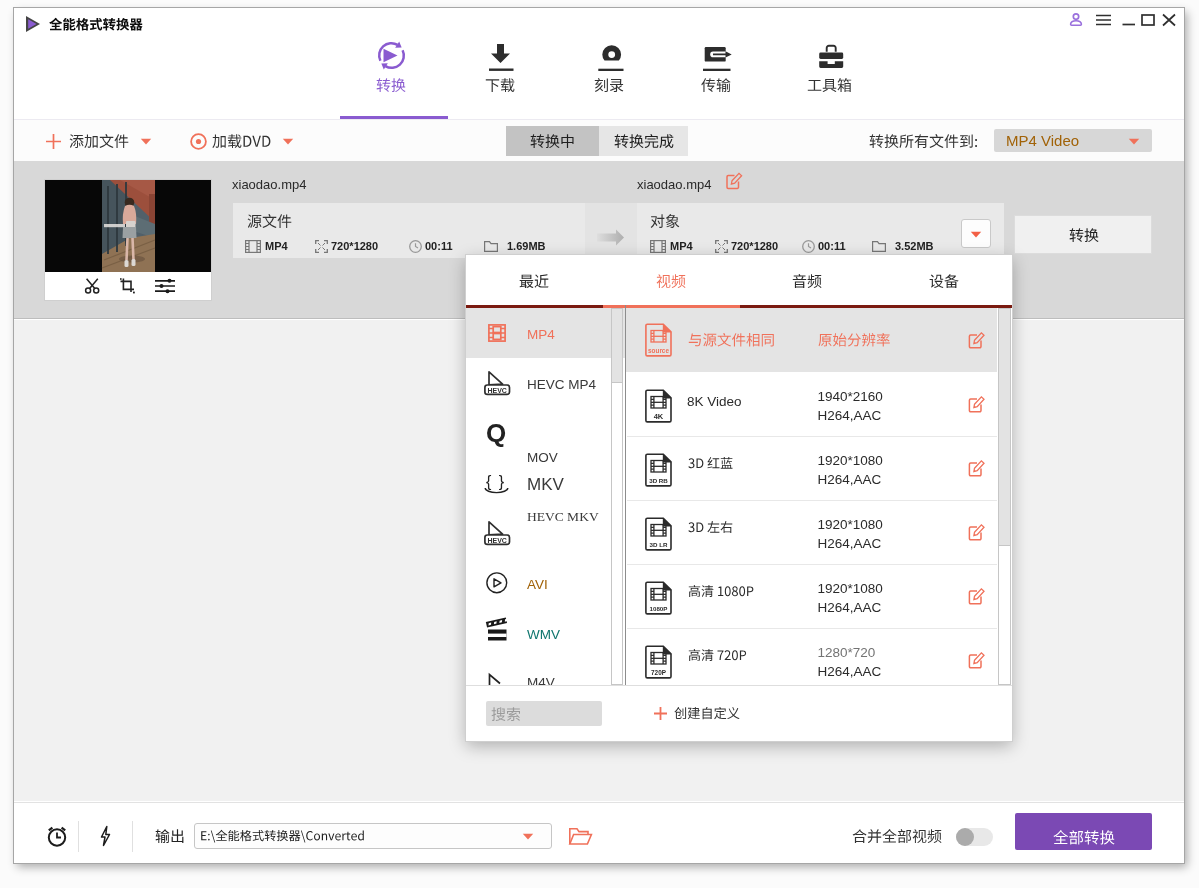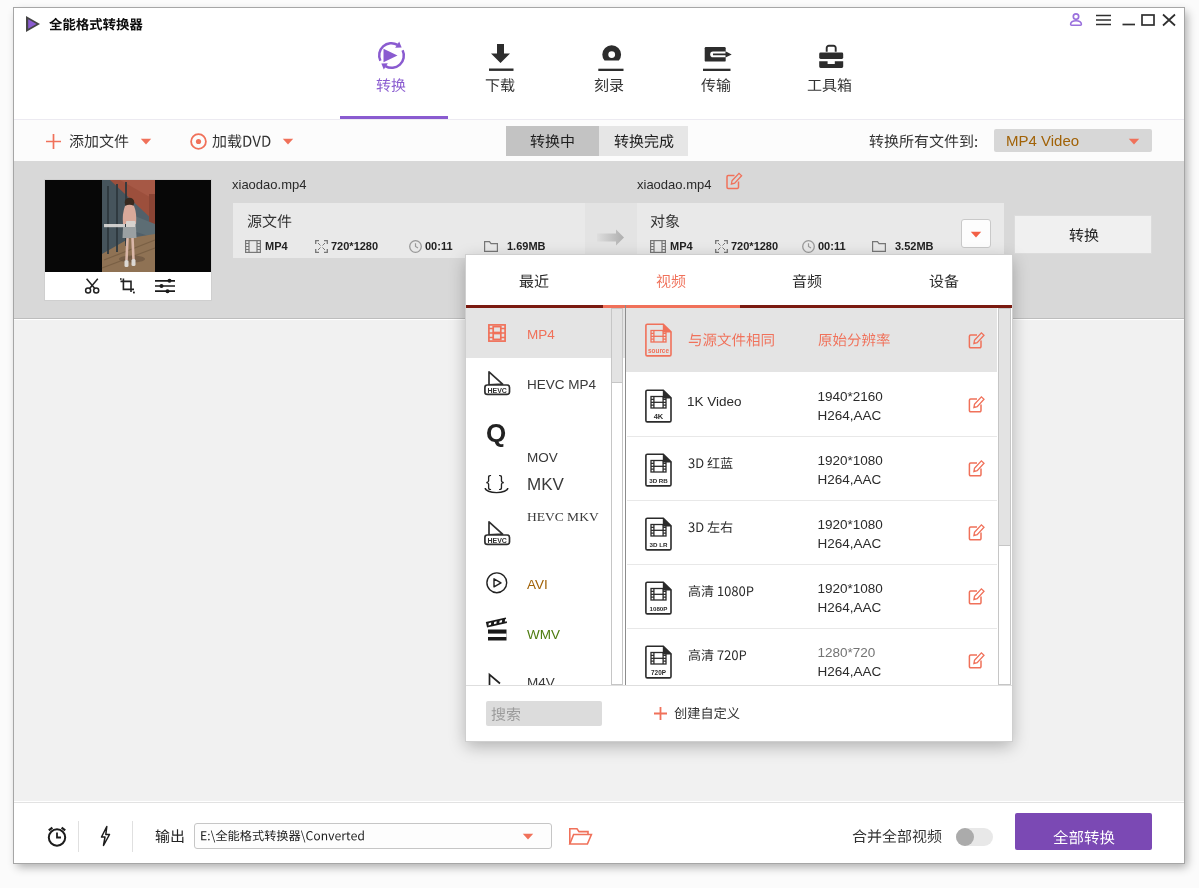--- a/index.html
+++ b/index.html
@@ -338,21 +338,21 @@
       <rect x="2" y="12.5" width="18.5" height="11" fill="#1a1a1a"></rect>
 <rect x="2" y="16.6" width="18.5" height="3.4" fill="#fff"></rect>
 <g transform="rotate(-13 2 10)">
 <rect x="1" y="4.7" width="20.5" height="5.6" fill="#1a1a1a"></rect>
 <rect x="5.6" y="6.4" width="2.6" height="2.2" fill="#fff" transform="skewX(-18)"></rect>
 <rect x="11.2" y="6.4" width="2.6" height="2.2" fill="#fff" transform="skewX(-18)"></rect>
 <rect x="16.8" y="6.4" width="2.6" height="2.2" fill="#fff" transform="skewX(-18)"></rect>
 <rect x="22.4" y="6.4" width="2.6" height="2.2" fill="#fff" transform="skewX(-18)"></rect>
 </g>
     </svg>
-    <div class="txt" style="left:61px;top:371.5px;font-size:13.5px;line-height:15.5px;color:#4d7c0f;">WMV</div>
+    <div class="txt" style="left:61px;top:371.5px;font-size:13.5px;line-height:15.5px;color:#0f766e;">WMV</div>
     <svg style="left:19px;top:417px;" width="24" height="13" viewBox="0 0 24 13">
       <path d="M4.5 13 V2.5 L15 11.5" fill="none" stroke="#222" stroke-width="1.7"></path>
     </svg>
     <div class="txt" style="left:61px;top:420px;font-size:13.5px;line-height:15.5px;color:#3a3a3a;">M4V</div>
     <div class="a" style="left:145px;top:53px;width:12px;height:377px;background:#fff;border:1px solid #c6c6c6;"></div>
     <div class="a" style="left:145px;top:53px;width:12px;height:75px;background:#e3e3e3;border:1px solid #c6c6c6;"></div>
     <div class="a" style="left:159px;top:50px;width:1.4px;height:380px;background:#8d8d8d;"></div>
     <div class="a" style="left:160.39999999999998px;top:53px;width:371px;height:64px;background:#e4e4e4;"></div>
     <div class="a" style="left:161px;top:181px;width:370px;height:1px;background:#e8e8e8;"></div>
     <div class="a" style="left:161px;top:245px;width:370px;height:1px;background:#e8e8e8;"></div>
@@ -383,21 +383,21 @@
       <path d="M2.3 1.2 H18.3 L26 8.9 V31.5 a1.4 1.4 0 0 1 -1.4 1.4 H2.3 A1.4 1.4 0 0 1 0.9 31.5 V2.6 A1.4 1.4 0 0 1 2.3 1.2 Z" fill="none" stroke="#2b2b2b" stroke-width="1.6"></path>
 <path d="M17.8 0.8 L26.4 9.4 H17.8 Z" fill="#2b2b2b"></path>
 <g stroke="#2b2b2b" stroke-width="1.3" fill="none">
 <rect x="6" y="7.5" width="15" height="11.5"></rect>
 <path d="M8.9 7.5 V19 M18.1 7.5 V19"></path>
 <path d="M6 10.4 H8.9 M6 13.3 H8.9 M6 16.2 H8.9 M18.1 10.4 H21 M18.1 13.3 H21 M18.1 16.2 H21"></path>
 <path d="M8.9 13.3 H18.1"></path>
 </g>
 <text x="13.5" y="29.5" font-family="Liberation Sans" font-size="7.5" font-weight="bold" fill="#2b2b2b" text-anchor="middle">4K</text>
     </svg>
-    <div class="txt" style="left:221px;top:138.5px;font-size:13.5px;line-height:15.5px;color:#2b2b2b;">1K Video</div>
+    <div class="txt" style="left:221px;top:138.5px;font-size:13.5px;line-height:15.5px;color:#2b2b2b;">8K Video</div>
     <div class="txt" style="left:351.5px;top:133.5px;font-size:13.5px;line-height:15.5px;color:#2b2b2b;">1940*2160</div>
     <div class="txt" style="left:351.5px;top:153px;font-size:13.5px;line-height:15.5px;color:#2b2b2b;">H264,AAC</div>
     <svg style="left:502px;top:141px;" width="17" height="17" viewBox="0 0 17 17">
       <path d="M13 8.5 V14.6 a1.2 1.2 0 0 1 -1.2 1.2 H2.6 A1.2 1.2 0 0 1 1.4 14.6 V4.2 A1.2 1.2 0 0 1 2.6 3 H9" fill="none" stroke="#f0715a" stroke-width="1.5"></path>
 <path d="M6.5 8.2 L13.4 0.8 L16 3.2 L9.2 10.6 L5.9 11.5 Z" fill="none" stroke="#f0715a" stroke-width="1.3"></path>
     </svg>
     <svg style="left:179px;top:198px;" width="28" height="34" viewBox="0 0 28 34">
       <path d="M2.3 1.2 H18.3 L26 8.9 V31.5 a1.4 1.4 0 0 1 -1.4 1.4 H2.3 A1.4 1.4 0 0 1 0.9 31.5 V2.6 A1.4 1.4 0 0 1 2.3 1.2 Z" fill="none" stroke="#2b2b2b" stroke-width="1.6"></path>
 <path d="M17.8 0.8 L26.4 9.4 H17.8 Z" fill="#2b2b2b"></path>
 <g stroke="#2b2b2b" stroke-width="1.3" fill="none">

